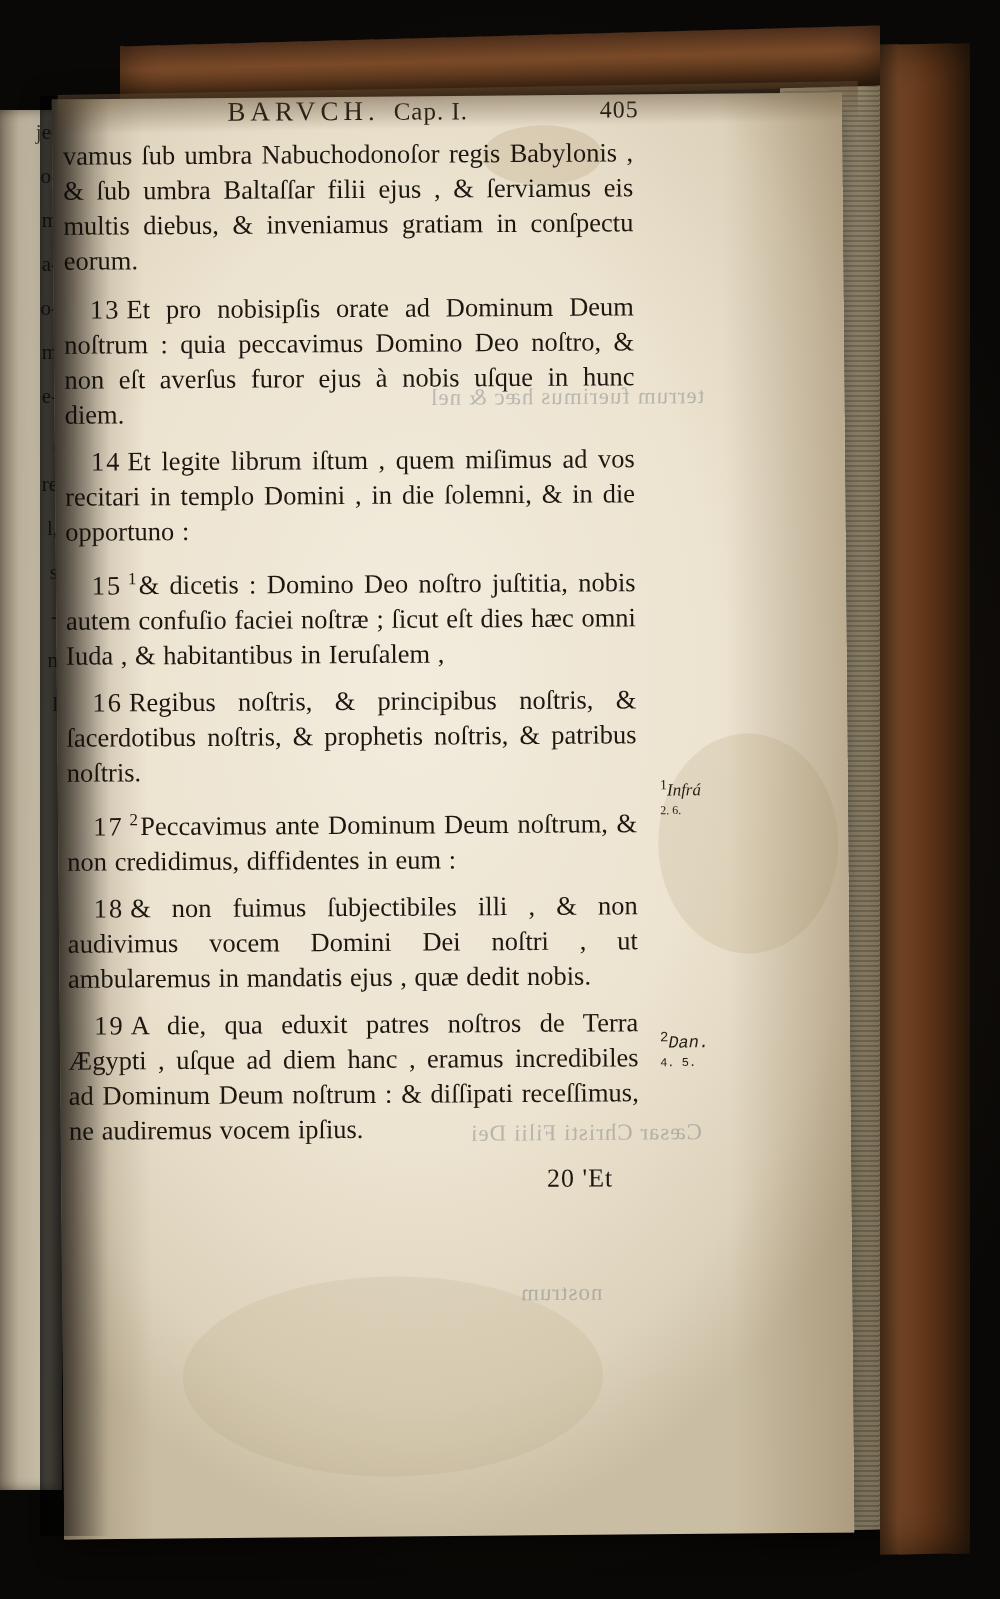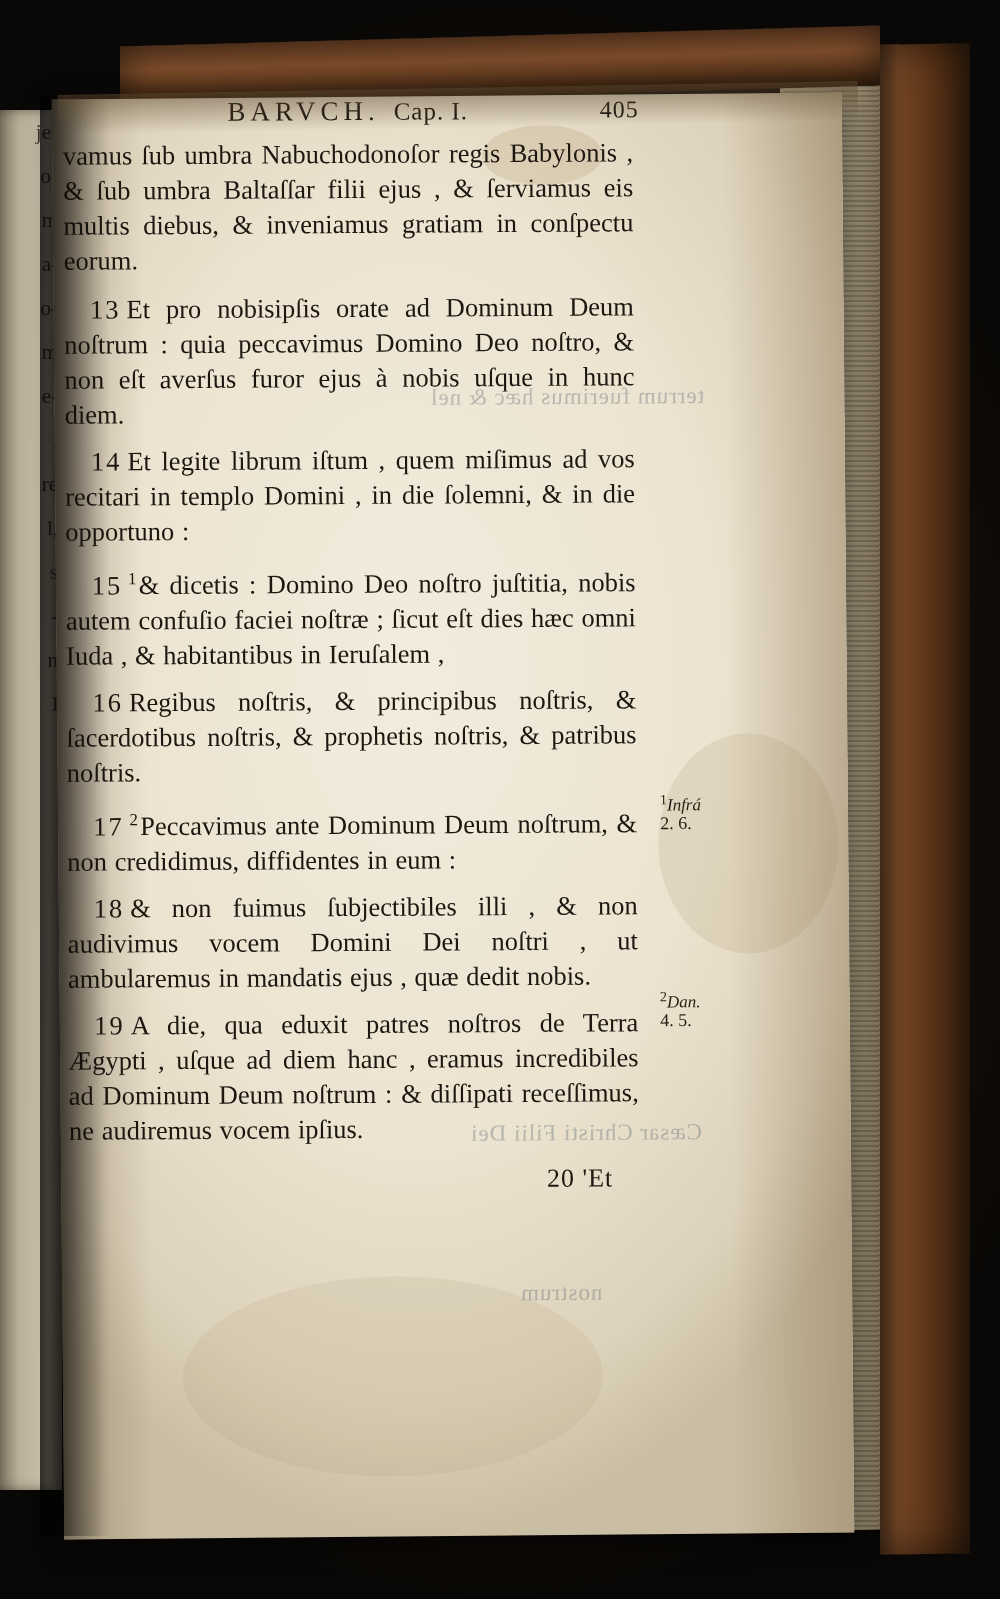--- a/index.html
+++ b/index.html
@@ -156,25 +156,24 @@
   }
 
   
   .marginal {
     position: absolute;
     z-index: 5;
     color: #241d14;
     font-family: "Liberation Serif", serif;
     transform: rotate(-0.5deg);
     line-height: 19px;
-    margin-top: 15px;
   }
   .marginal .ref-mark { font-size: 14px; vertical-align: super; }
   .marginal .ref-src { font-style: italic; font-size: 17px; }
-  .marginal .ref-loc { font-size: 18px; }
+  .marginal .ref-loc { font-size: 12px; }
 
   
   .gutter-shadow {
     position: absolute;
     left: 40px; top: 96px;
     width: 70px; height: 1440px;
     background: linear-gradient(90deg, rgba(0,0,0,.75) 0%, rgba(0,0,0,.25) 60%, rgba(0,0,0,0) 100%);
     z-index: 6;
     pointer-events: none;
   }
@@ -277,20 +276,20 @@
     </p>
 
     <div class="closing">20  'Et</div>
   </div>
 
   <div class="marginal" style="left:660px; top:775px;">
     <span class="ref-mark">1</span><span class="ref-src">Infrá</span><br>
     <span class="ref-loc">2. 6.</span>
   </div>
 
-  <div class="marginal" style="left:660px; top:972px;">
+  <div class="marginal" style="left:660px; top:1028px;font-family:Liberation Mono, monospace;">
     <span class="ref-mark">2</span><span class="ref-src">Dan.</span><br>
     <span class="ref-loc">4. 5.</span>
   </div>
 
   <div class="gutter-shadow"></div>
   <div class="page-top-curl"></div>
 </div>
 
 </body></html>

